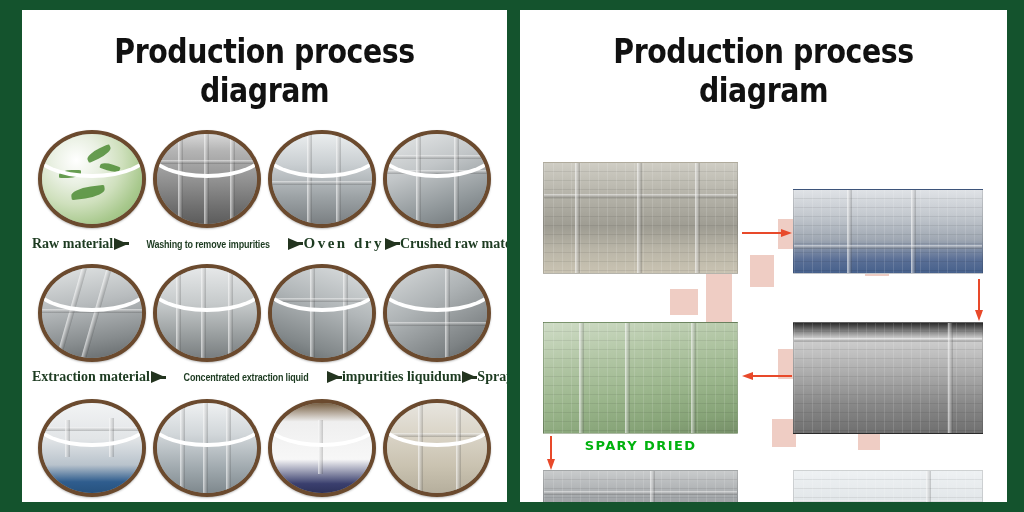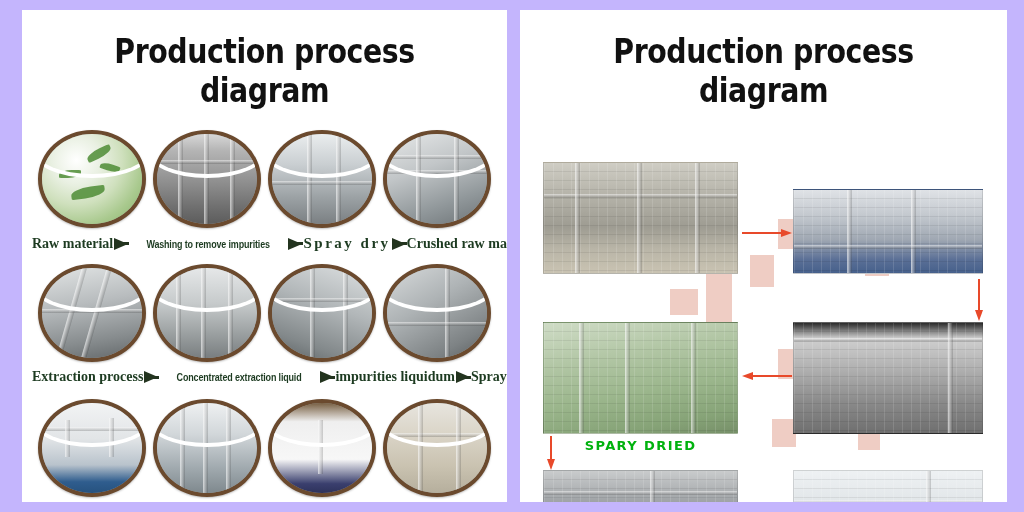--- a/index.html
+++ b/index.html
@@ -6,21 +6,21 @@
   html, body {
     width: 1024px; height: 512px;
     background: #333333;
     font-family: "Liberation Serif", serif;
     overflow: hidden;
   }
 
   #root {
     position: relative;
     width: 1024px; height: 512px;
-    background: #c4b5fd;
+    background: #14532d;
   }
 
   
   .panel {
     position: absolute;
     background: #ffffff;
     overflow: hidden;
   }
   #panel-left  { left: 22px;  top: 10px; width: 485px; height: 492px; }
   #panel-right { left: 520px; top: 10px; width: 487px; height: 492px; }
@@ -248,21 +248,21 @@
             <div class="ph-overlay-v" style="left:66%"></div>
           </div>
         </div>
       </div>
     </div>
     <div class="cap-row">
       <div class="cap serif">Raw material</div>
       <div class="arrow-tri"></div>
       <div class="cap cond">Washing to remove impurities</div>
       <div class="arrow-tri"></div>
-      <div class="cap wide">Spray dry</div>
+      <div class="cap wide">Oven dry</div>
       <div class="arrow-tri"></div>
       <div class="cap serif">Crushed raw materials</div>
     </div>
 
     <div class="circ-row" id="row2">
       <div class="circ-cell">
         <div class="circle">
           <div class="inner ph-extract">
             <div class="ph-overlay-v" style="left:28%;transform:rotate(16deg)"></div>
             <div class="ph-overlay-v" style="left:52%;transform:rotate(16deg)"></div>
@@ -291,21 +291,21 @@
       <div class="circ-cell">
         <div class="circle">
           <div class="inner ph-spray">
             <div class="ph-overlay-v" style="left:58%"></div>
             <div class="ph-overlay-h" style="top:60%"></div>
           </div>
         </div>
       </div>
     </div>
     <div class="cap-row">
-      <div class="cap serif">Extraction process</div>
+      <div class="cap serif">Extraction material</div>
       <div class="arrow-tri"></div>
       <div class="cap cond">Concentrated extraction liquid</div>
       <div class="arrow-tri"></div>
       <div class="cap serif">impurities liquidum</div>
       <div class="arrow-tri"></div>
       <div class="cap serif">Spray drying</div>
     </div>
 
     <div class="circ-row" id="row3">
       <div class="circ-cell">

